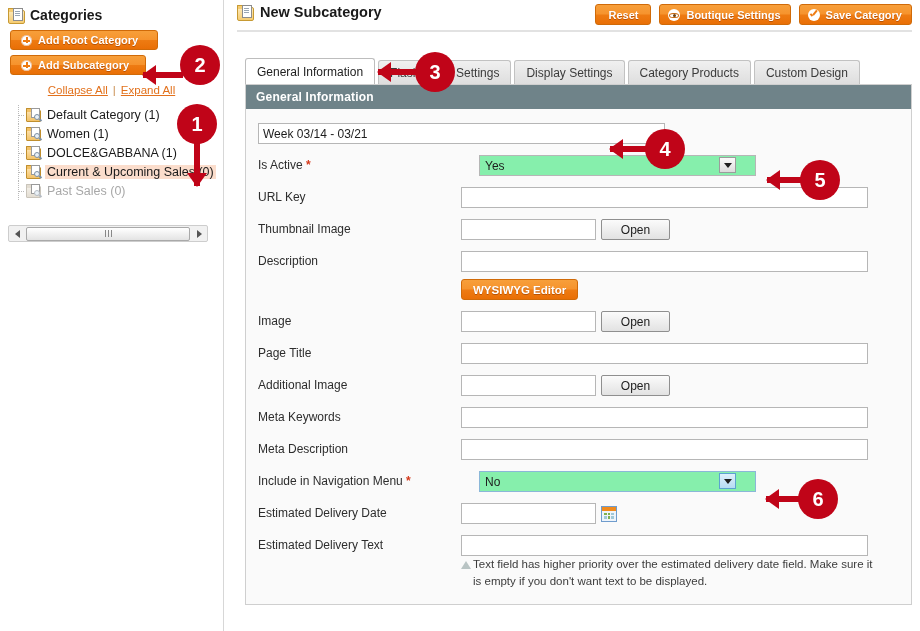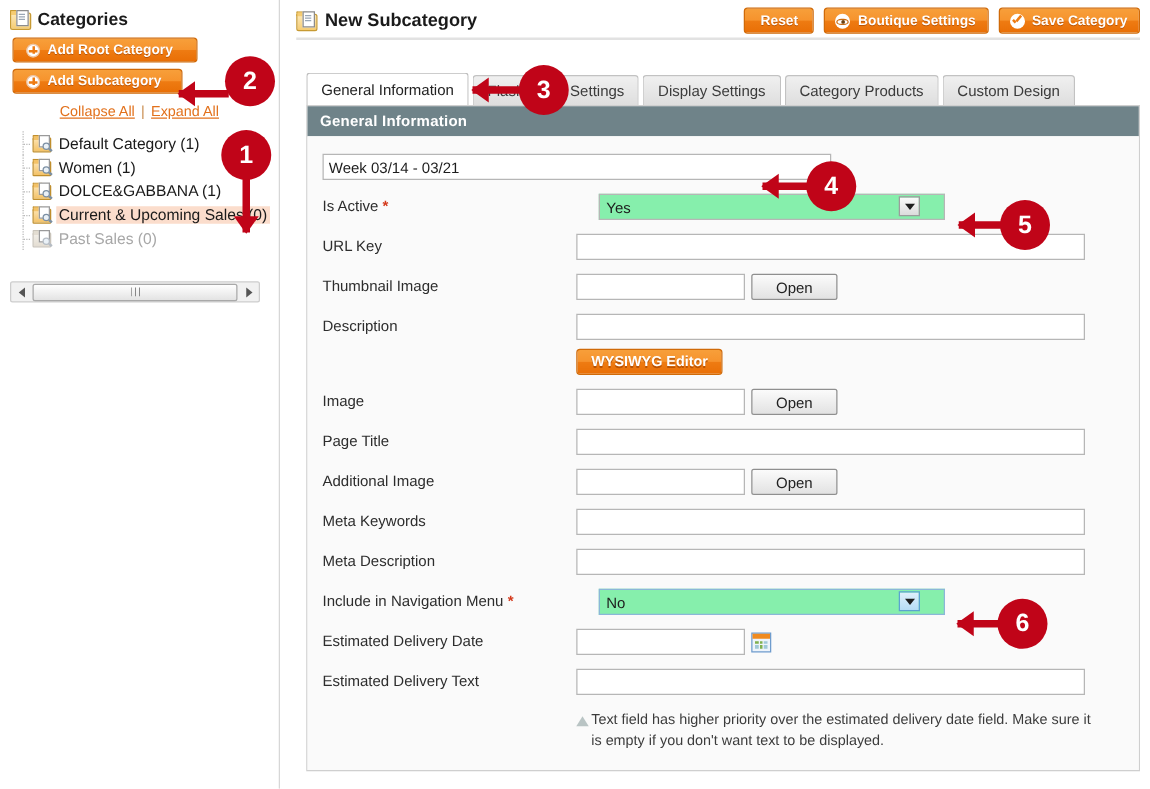--- a/index.html
+++ b/index.html
@@ -260,21 +260,21 @@
   #main {
     flex: 1;
     position: relative;
     box-sizing: border-box;
     padding: 0 8px 0 12px;
     background: #ffffff;
   }
 
   #main-head {
     display: flex;
-    align-items: center;
+    align-items: flex-start;
     justify-content: space-between;
     height: 29px;
     padding-top: 4px;
     box-sizing: border-box;
   }
   #page-title-wrap {
     display: flex; align-items: center; gap: 7px;
     font-size: 14.5px; font-weight: bold; color: #1a1a1a;
   }
   #head-buttons { display: flex; align-items: center; gap: 8px; }
@@ -788,21 +788,21 @@
                   <b></b>
                   <b class="g2"></b>
                   <b class="g2"></b>
                   <b></b>
                   <b class="g2"></b>
                 </span>
             </span>
           </div>
         </div>
 
-        <div class="frm-row" style="margin-bottom:16px;">
+        <div class="frm-row" style="margin-bottom:4px;">
           <div class="frm-label">Estimated Delivery Text</div>
           <div class="frm-field">
             <input class="txt w-full" value="" style="">
           </div>
         </div>
 
         <div class="frm-note">
           <span class="ico-warn"></span>
           <span>Text field has higher priority over the estimated delivery date field. Make sure it is empty if you don't want text to be displayed.</span>
         </div>

